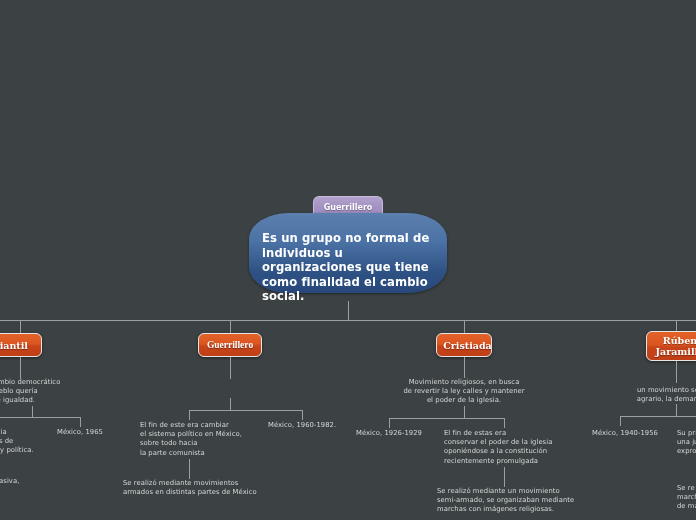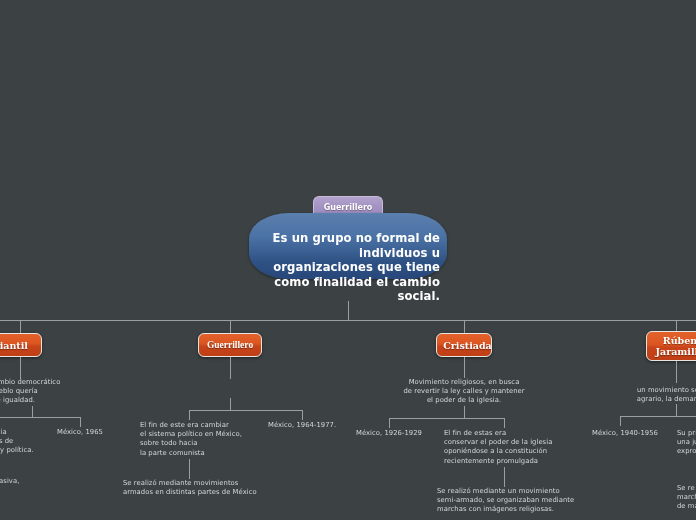--- a/index.html
+++ b/index.html
@@ -29,25 +29,24 @@
   }
   .ln.v { width: 1px; }
   .ln.h { height: 1px; }
 
   
   #root-node {
     position: absolute;
     left: 249px;
     top: 213px;
     width: 198px;
-    height: 66px;
+    height: 80px;
     border-radius: 40px / 26px;
     background: linear-gradient(to bottom, #5b7fae 0%, #4c73a6 35%, #2e5183 75%, #28477a 100%);
     box-shadow: 0 1px 3px rgba(0,0,0,0.45);
-    text-align: right;
   }
   #root-text {
     position: absolute;
     left: 13px;
     top: 18px;
     width: 178px;
     color: #ffffff;
     font-size: 11.6px;
     font-weight: bold;
     line-height: 14.5px;
@@ -147,21 +146,21 @@
 
   <div class="ln v" style="left:230px; top:398px; height:12px;"></div>
   <div class="ln h" style="left:189px; top:410px; width:113px;"></div>
   <div class="ln v" style="left:189px; top:410px; height:10px;"></div>
   <div class="ln v" style="left:302px; top:410px; height:10px;"></div>
 
   <div class="leaf left" style="left:140px; top:421px; width:140px;">El fin de este era cambiar
 el sistema político en México,
 sobre todo hacia
  la parte comunista</div>
-  <div class="leaf left" style="left:268px; top:421px; width:80px;">México, 1964-1977.</div>
+  <div class="leaf left" style="left:268px; top:421px; width:80px;">México, 1960-1982.</div>
 
   <div class="ln v" style="left:189px; top:459px; height:20px;"></div>
   <div class="leaf left" style="left:123px; top:479px; width:160px;">Se realizó mediante movimientos
 armados en distintas partes de México</div>
 
   <div class="ln v" style="left:464px; top:320px; height:13px;"></div>
   <div class="branch-node" style="left:436px; top:333px; width:56px; height:24px;padding-left:15px;">Cristiada</div>
 
   <div class="ln v" style="left:464px; top:357px; height:21px;"></div>
   <div class="leaf center" style="left:385px; top:378px; width:158px;">Movimiento religiosos, en busca

